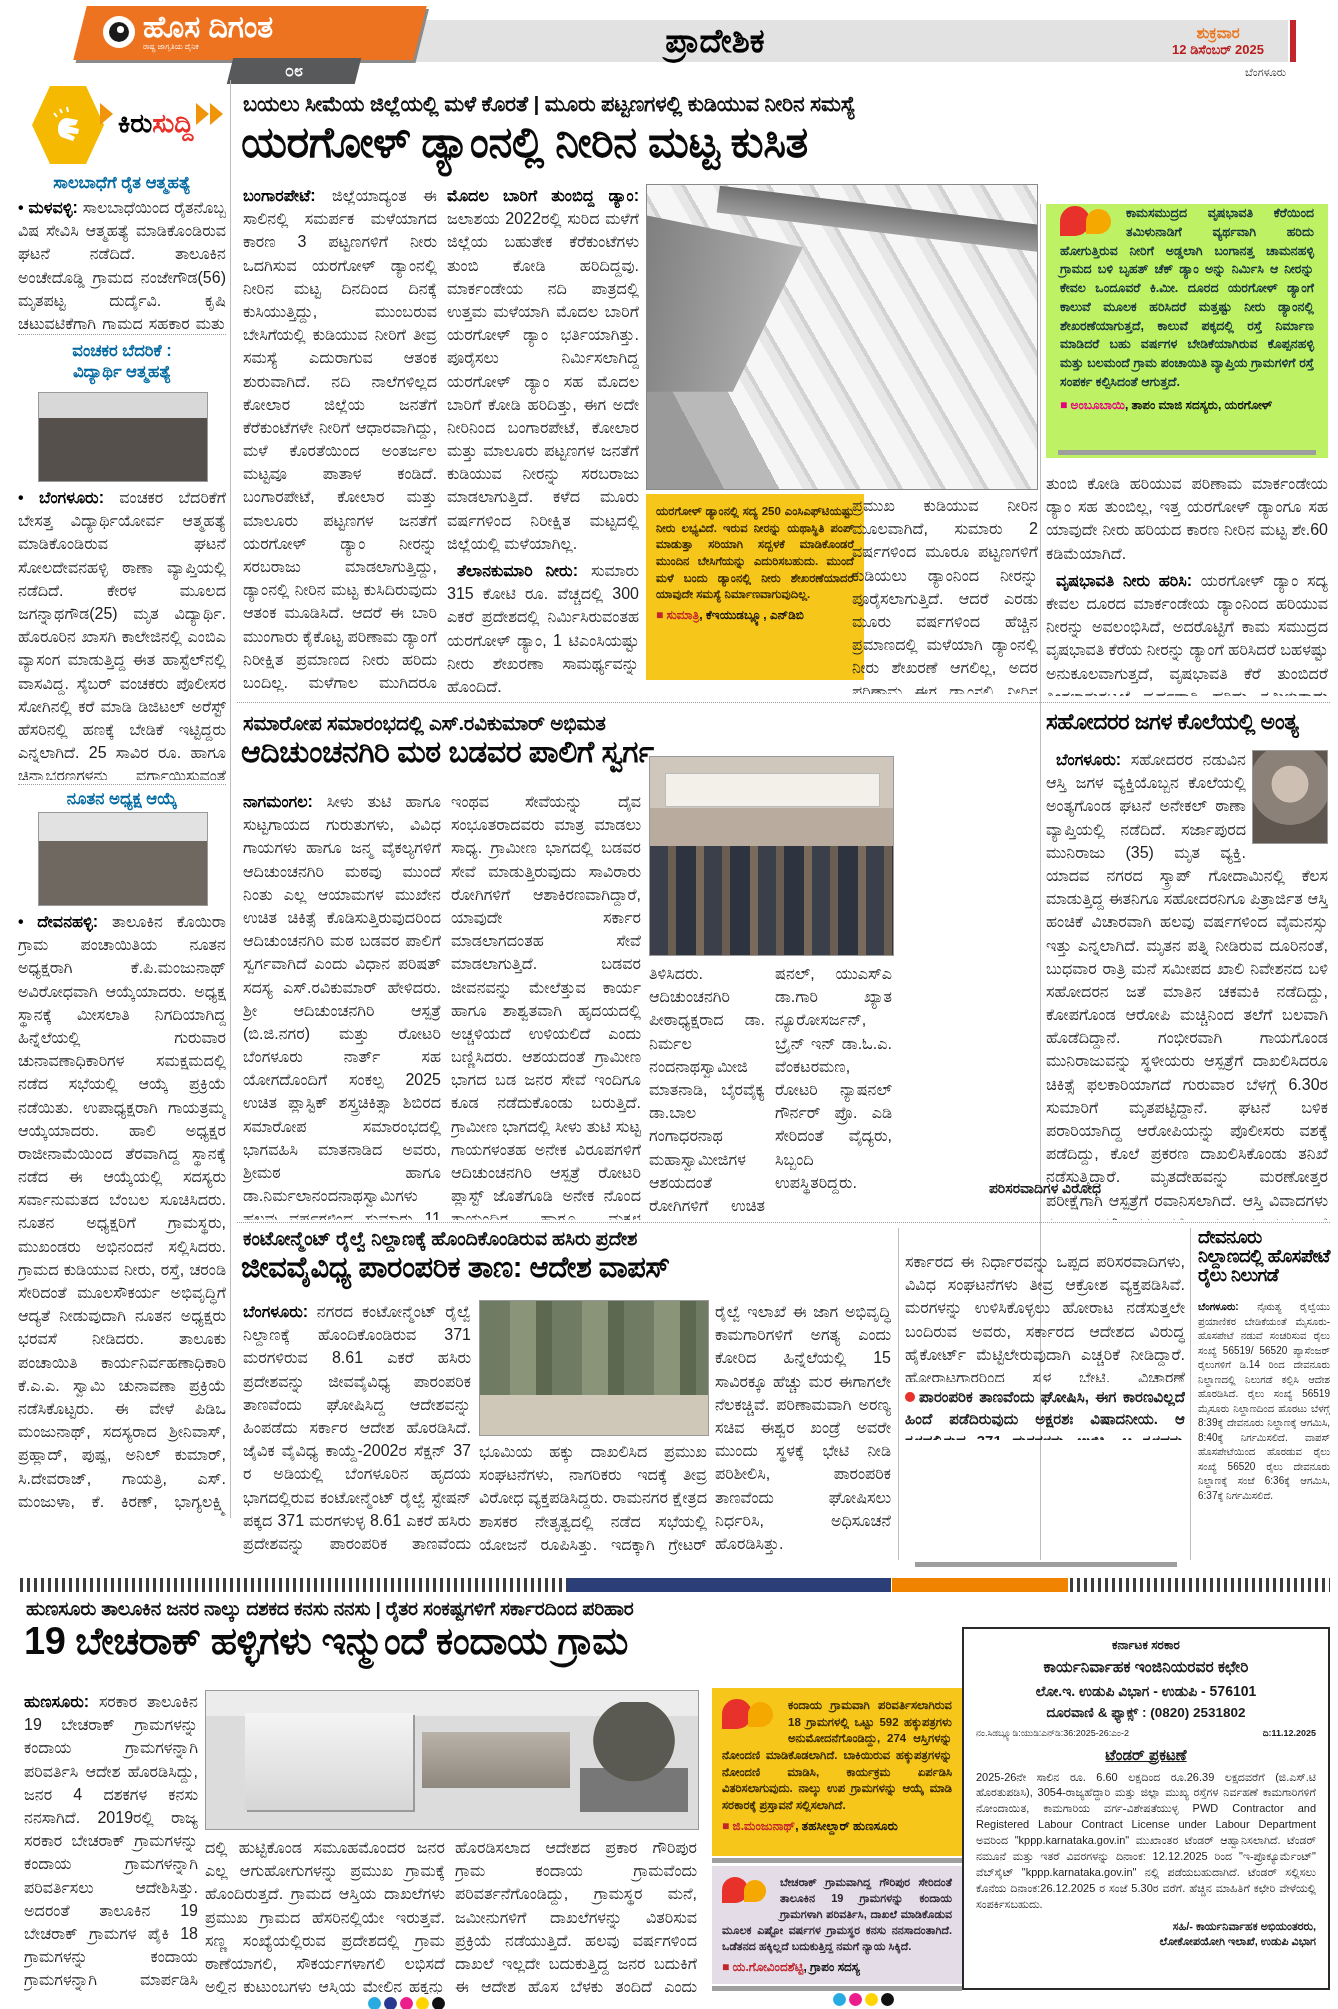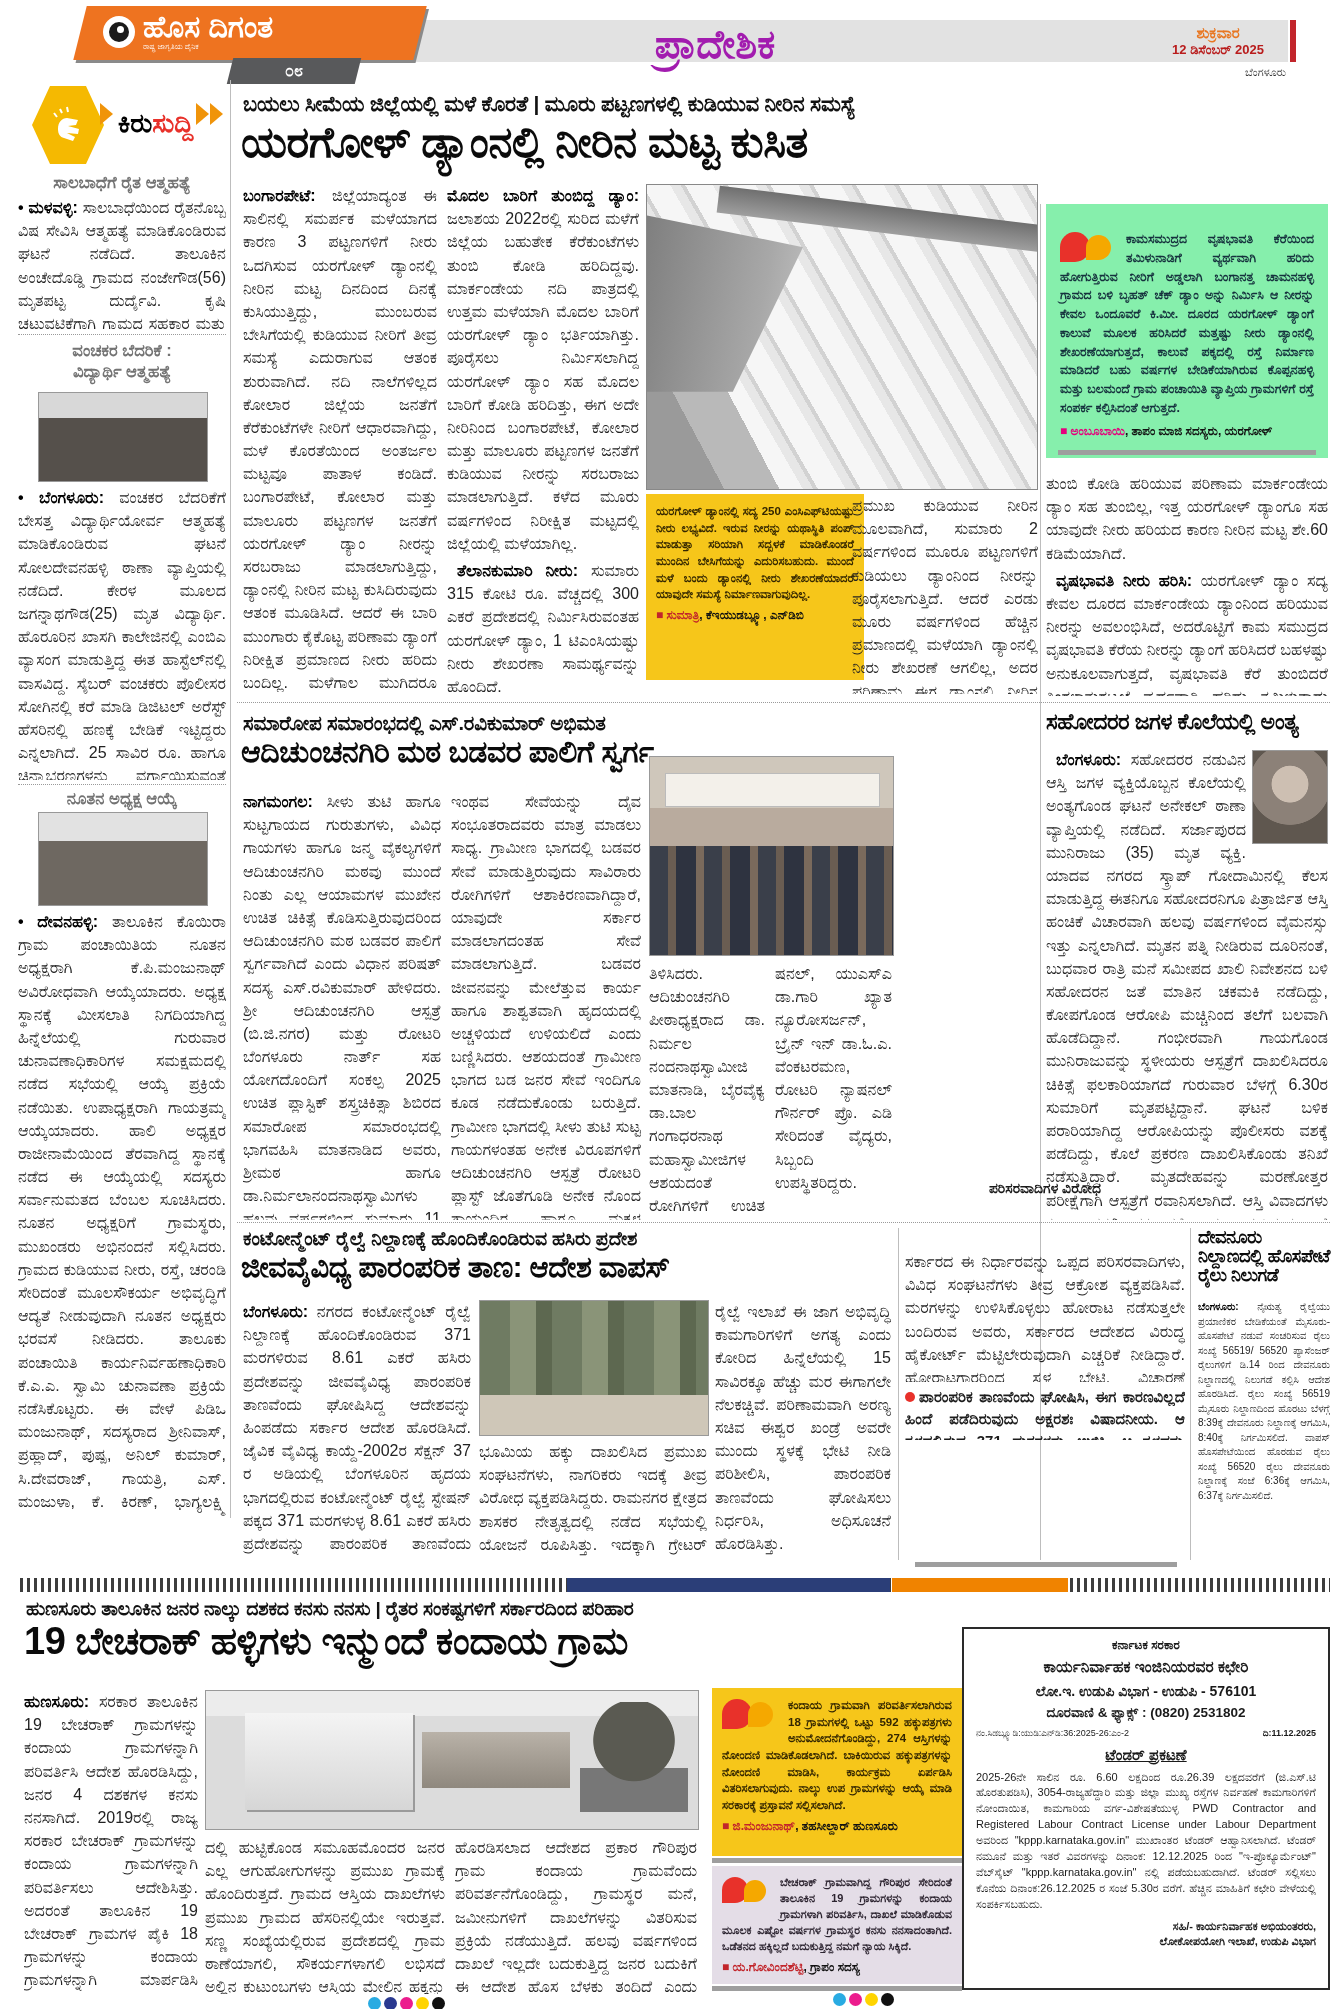--- a/index.html
+++ b/index.html
@@ -10,45 +10,45 @@
   .j p{margin:0 0 4px 0;text-indent:10px;}
   .j p:first-child{text-indent:0;}
   .dl{font-weight:bold;color:#000;}
   .ih{font-weight:bold;color:#000;}
   .kicker{font-weight:800;color:#111;letter-spacing:-0.2px;}
   .hl{font-weight:900;color:#0b0b0b;letter-spacing:-0.5px;line-height:1.05;}
   .ctr{text-align:center;}
   .vrule{position:absolute;width:1px;background:#bdbdbd;}
   .hdot{position:absolute;border-top:1px dotted #9a9a9a;height:0;}
   .photo{position:absolute;overflow:hidden;}
-  .briefhead{font-weight:900;font-size:16.5px;color:#737373;text-align:center;line-height:1.25;}
+  .briefhead{font-weight:900;font-size:16.5px;color:#0369a1;text-align:center;line-height:1.25;}
   
   .logo{background:#ee7320;transform:skewX(-14deg);box-shadow:3px 3px 0 #8a8a8a;}
   .unskew{transform:skewX(14deg);}
   .logo-name{color:#fff;font-weight:900;font-size:30px;line-height:1;}
   .logo-tag{color:#fff;font-size:7.5px;}
   .logo-mark{width:32px;height:32px;border-radius:50%;background:#fff;position:relative;flex:0 0 32px;}
   .logo-mark::after{content:"";position:absolute;left:6px;top:6px;width:20px;height:20px;border-radius:50%;background:#1a1a1a;}
   .logo-mark::before{content:"";position:absolute;left:14px;top:10px;width:7px;height:7px;border-radius:50%;background:#fff;z-index:2;}
   .pgbox{background:#58595b;transform:skewX(-14deg);}
   .band{background:#e2e2e2;}
-  .sect{font-weight:900;font-size:40px;color:#a21caf;}
+  .sect{font-weight:900;font-size:33px;color:#000000;}
   .day{color:#e87722;font-weight:800;font-size:15px;}
   .date{color:#b91c1c;font-size:13px;font-weight:600;}
   .redbar{background:#c2252b;}
   
   .hex{background:#f5b901;clip-path:polygon(25% 0,75% 0,100% 50%,75% 100%,25% 100%,0 50%);display:flex;align-items:center;justify-content:center;}
   .ksA{color:#000;font-weight:900;font-size:26px;}
   .ksB{color:#e8312a;font-weight:900;font-size:26px;}
   .chev{width:0;height:0;border-top:11px solid transparent;border-bottom:11px solid transparent;border-left:13px solid #f0940a;position:absolute;}
   
   .qm{float:left;width:58px;height:34px;margin:2px 8px 0 0;position:relative;}
   .qm .c1{position:absolute;left:0;top:0;width:30px;height:30px;background:#e8312a;border-radius:50% 50% 50% 0;}
   .qm .c2{position:absolute;left:26px;top:3px;width:25px;height:25px;background:#f5a800;border-radius:50% 50% 50% 0;}
-  .bluebox{background:#86efac;padding:26px 14px 10px 14px;font-size:12.5px;line-height:1.5;font-weight:600;color:#15313d;text-align:justify;}
+  .bluebox{background:#bef264;padding:0 14px 10px 14px;font-size:12.5px;line-height:1.5;font-weight:600;color:#15313d;text-align:justify;}
   .ybox{background:#f6c61a;padding:9px 10px;font-size:11.5px;line-height:1.45;font-weight:700;color:#332600;text-align:justify;}
   .lavbox{background:#e4dde7;padding:9px 10px;font-size:11px;line-height:1.45;font-weight:700;color:#2c2430;text-align:justify;}
   .pinkbox{background:#e7dbe2;padding:12px 12px;font-size:13px;line-height:1.4;font-weight:800;color:#222;}
   .attr{font-weight:800;font-size:12px;color:#111;margin-top:4px;}
   .attr-name::before{content:"■ ";}
   .nm-mag{color:#e5007d;}
   .nm-red{color:#c2252b;}
   .qbar{position:absolute;height:5px;background:#9e9e9e;}
   .reddot{display:inline-block;width:10px;height:10px;border-radius:50%;background:#e8312a;margin-right:4px;}
   .note{font-weight:400;font-size:15px;line-height:1.45;color:#1c1c1c;text-align:justify;}

